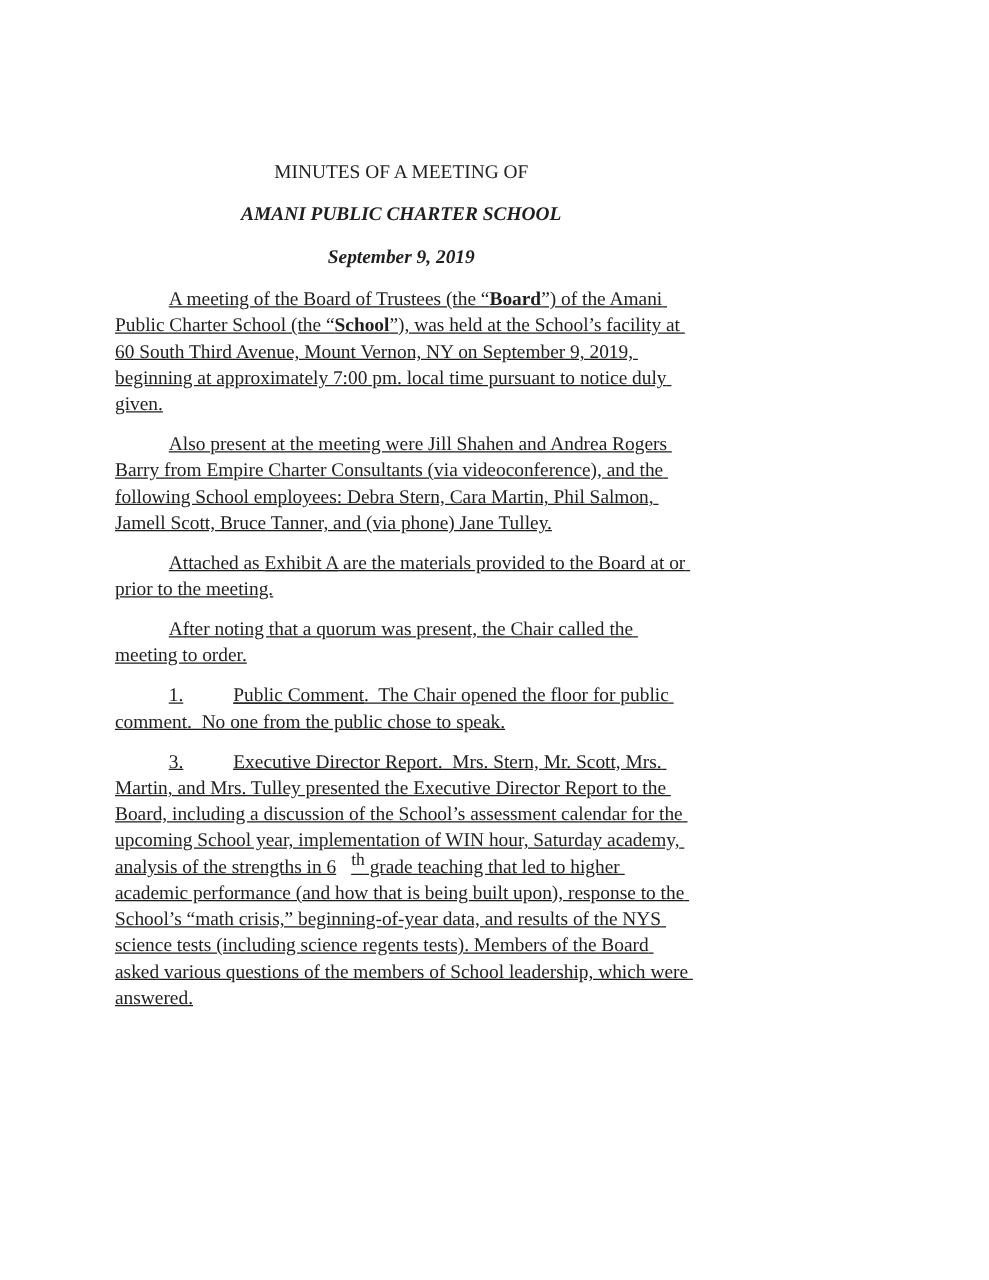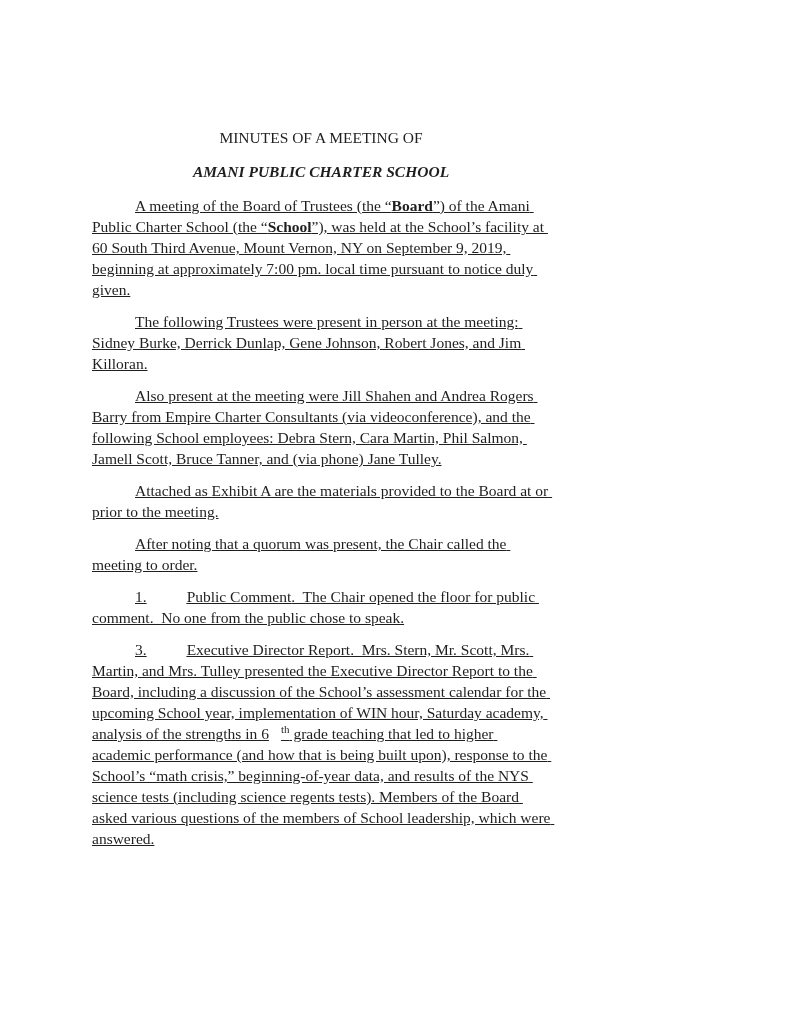--- a/index.html
+++ b/index.html
@@ -45,36 +45,36 @@
     white-space: pre-wrap;
     text-align: left;
   }
   .tab {
     display: inline-block;
     width: 40px;
   }
   .b { font-weight: bold; }
   .u { text-decoration: underline; }
   sup {
-    font-size: 11px;
+    font-size: 14px;
     line-height: 0;
     vertical-align: super;
     padding-left: 12px;
   }
 </style>
 </head>
 <body>
 
 <div class="page">
   <div class="title-block">
       <p class="heading">MINUTES OF A MEETING OF</p>
       <p class="heading bold">AMANI PUBLIC CHARTER SCHOOL</p>
+      <p class="heading bold">September 9, 2019</p>
     </div>
   <div class="body-block">
       <p class="para"><span>A meeting of the Board of Trustees (the “</span><span class="b">Board</span><span>”) of the Amani Public Charter School (the “</span><span class="b">School</span><span>”), was held at the School’s facility at 60 South Third Avenue, Mount Vernon, NY on September 9, 2019, beginning at approximately 7:00 pm. local time pursuant to notice duly given.</span></p>
-      <p class="para"><span>The following Trustees were present in person at the meeting: Sidney Burke, Derrick Dunlap, Gene Johnson, Robert Jones, and Jim Killoran.</span></p>
       <p class="para"><span>Also present at the meeting were Jill Shahen and Andrea Rogers Barry from Empire Charter Consultants (via videoconference), and the following School employees: Debra Stern, Cara Martin, Phil Salmon, Jamell Scott, Bruce Tanner, and (via phone) Jane Tulley.</span></p>
       <p class="para"><span>Attached as </span><span class="u">Exhibit A</span><span> are the materials provided to the Board at or prior to the meeting.</span></p>
       <p class="para"><span>After noting that a quorum was present, the Chair called the meeting to order.</span></p>
       <p class="para numbered"><span>1.</span><span class="tab"></span><span class="u">Public Comment</span><span>.  The Chair opened the floor for public comment.  No one from the public chose to speak.</span></p>
       <p class="para numbered"><span>3.</span><span class="tab"></span><span class="u">Executive Director Report</span><span>.  Mrs. Stern, Mr. Scott, Mrs. Martin, and Mrs. Tulley presented the Executive Director Report to the Board, including a discussion of the School’s assessment calendar for the upcoming School year, implementation of WIN hour, Saturday academy, analysis of the strengths in 6</span><sup>th</sup><span> grade teaching that led to higher academic performance (and how that is being built upon), response to the School’s “math crisis,” beginning-of-year data, and results of the NYS science tests (including science regents tests). Members of the Board asked various questions of the members of School leadership, which were answered.</span></p>
     </div>
 </div>
 
 </body></html>

